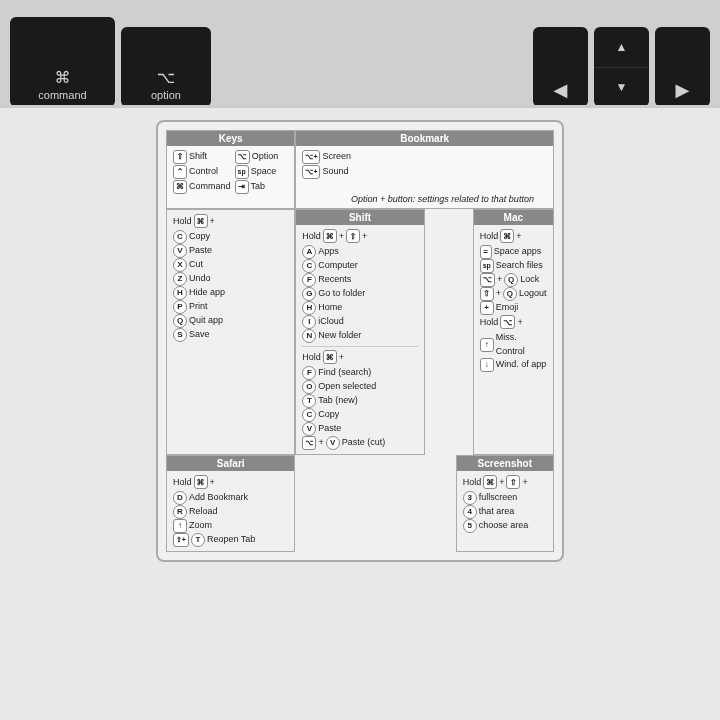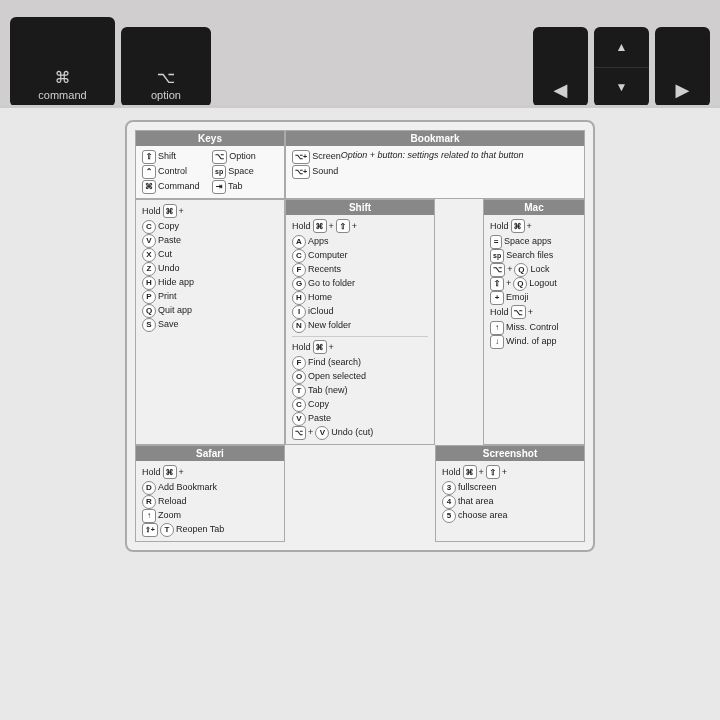--- a/index.html
+++ b/index.html
@@ -62,21 +62,21 @@
       background: #e8e8e8;
       border-top: 3px solid #ccc;
     }
 
     
     .cheatsheet {
       position: absolute;
       top: 120px;
       left: 50%;
       transform: translateX(-50%);
-      width: 470px;
+      width: 408px;
       background: #f0f0f0;
       border: 2px solid #aaa;
       border-radius: 8px;
       padding: 8px;
       display: grid;
       grid-template-columns: 1fr 1fr 1fr;
       grid-template-rows: auto auto auto auto;
       gap: 0;
       font-size: 9.5px;
       color: #222;
@@ -133,21 +133,21 @@
     .section-settings {
       background: #f8f8f8;
       grid-column: 2 / 4;
     }
 
     .section-utils { grid-column: 1; }
     .section-finder { grid-column: 2; }
     .section-mac { grid-column: 3; margin-left: 48px; }
     .section-safari { grid-column: 1; }
     .section-finder2 { grid-column: 2; }
-    .section-screenshot { grid-column: 3; }
+    .section-screenshot { grid-column: 3; margin-left: 31px; }
 
     .keys-grid {
       display: grid;
       grid-template-columns: 1fr 1fr;
       gap: 1px 4px;
     }
 
     .settings-content {
       display: flex;
       align-items: flex-start;
@@ -158,20 +158,21 @@
       display: flex;
       flex-direction: column;
       gap: 1px;
       font-size: 9px;
     }
 
     .settings-right {
       font-size: 9px;
       font-style: italic;
       flex: 1;
+      margin-top: 44px;
     }
 
     .hold-line {
       font-size: 9px;
       margin-bottom: 2px;
       display: flex;
       align-items: center;
       gap: 2px;
     }
 
@@ -349,21 +350,21 @@
       <span class="kbkey kbkey-round">C</span>
       <span>Copy</span>
     </div>
     <div class="section-item">
       <span class="kbkey kbkey-round">V</span>
       <span>Paste</span>
     </div>
     <div class="section-item">
       <span class="kbkey" style="font-size:7px">⌥</span>
       +<span class="kbkey kbkey-round">V</span>
-      <span>Undo (cut)</span>
+      <span>Paste (cut)</span>
     </div>
   </div>
 
   <div class="section section-mac">
     <div class="section-title">Mac</div>
     <div class="hold-line">
       Hold <span class="kbkey">⌘</span>+
     </div>
     <div class="section-item">
       <span class="kbkey" style="min-width:12px">=</span>

